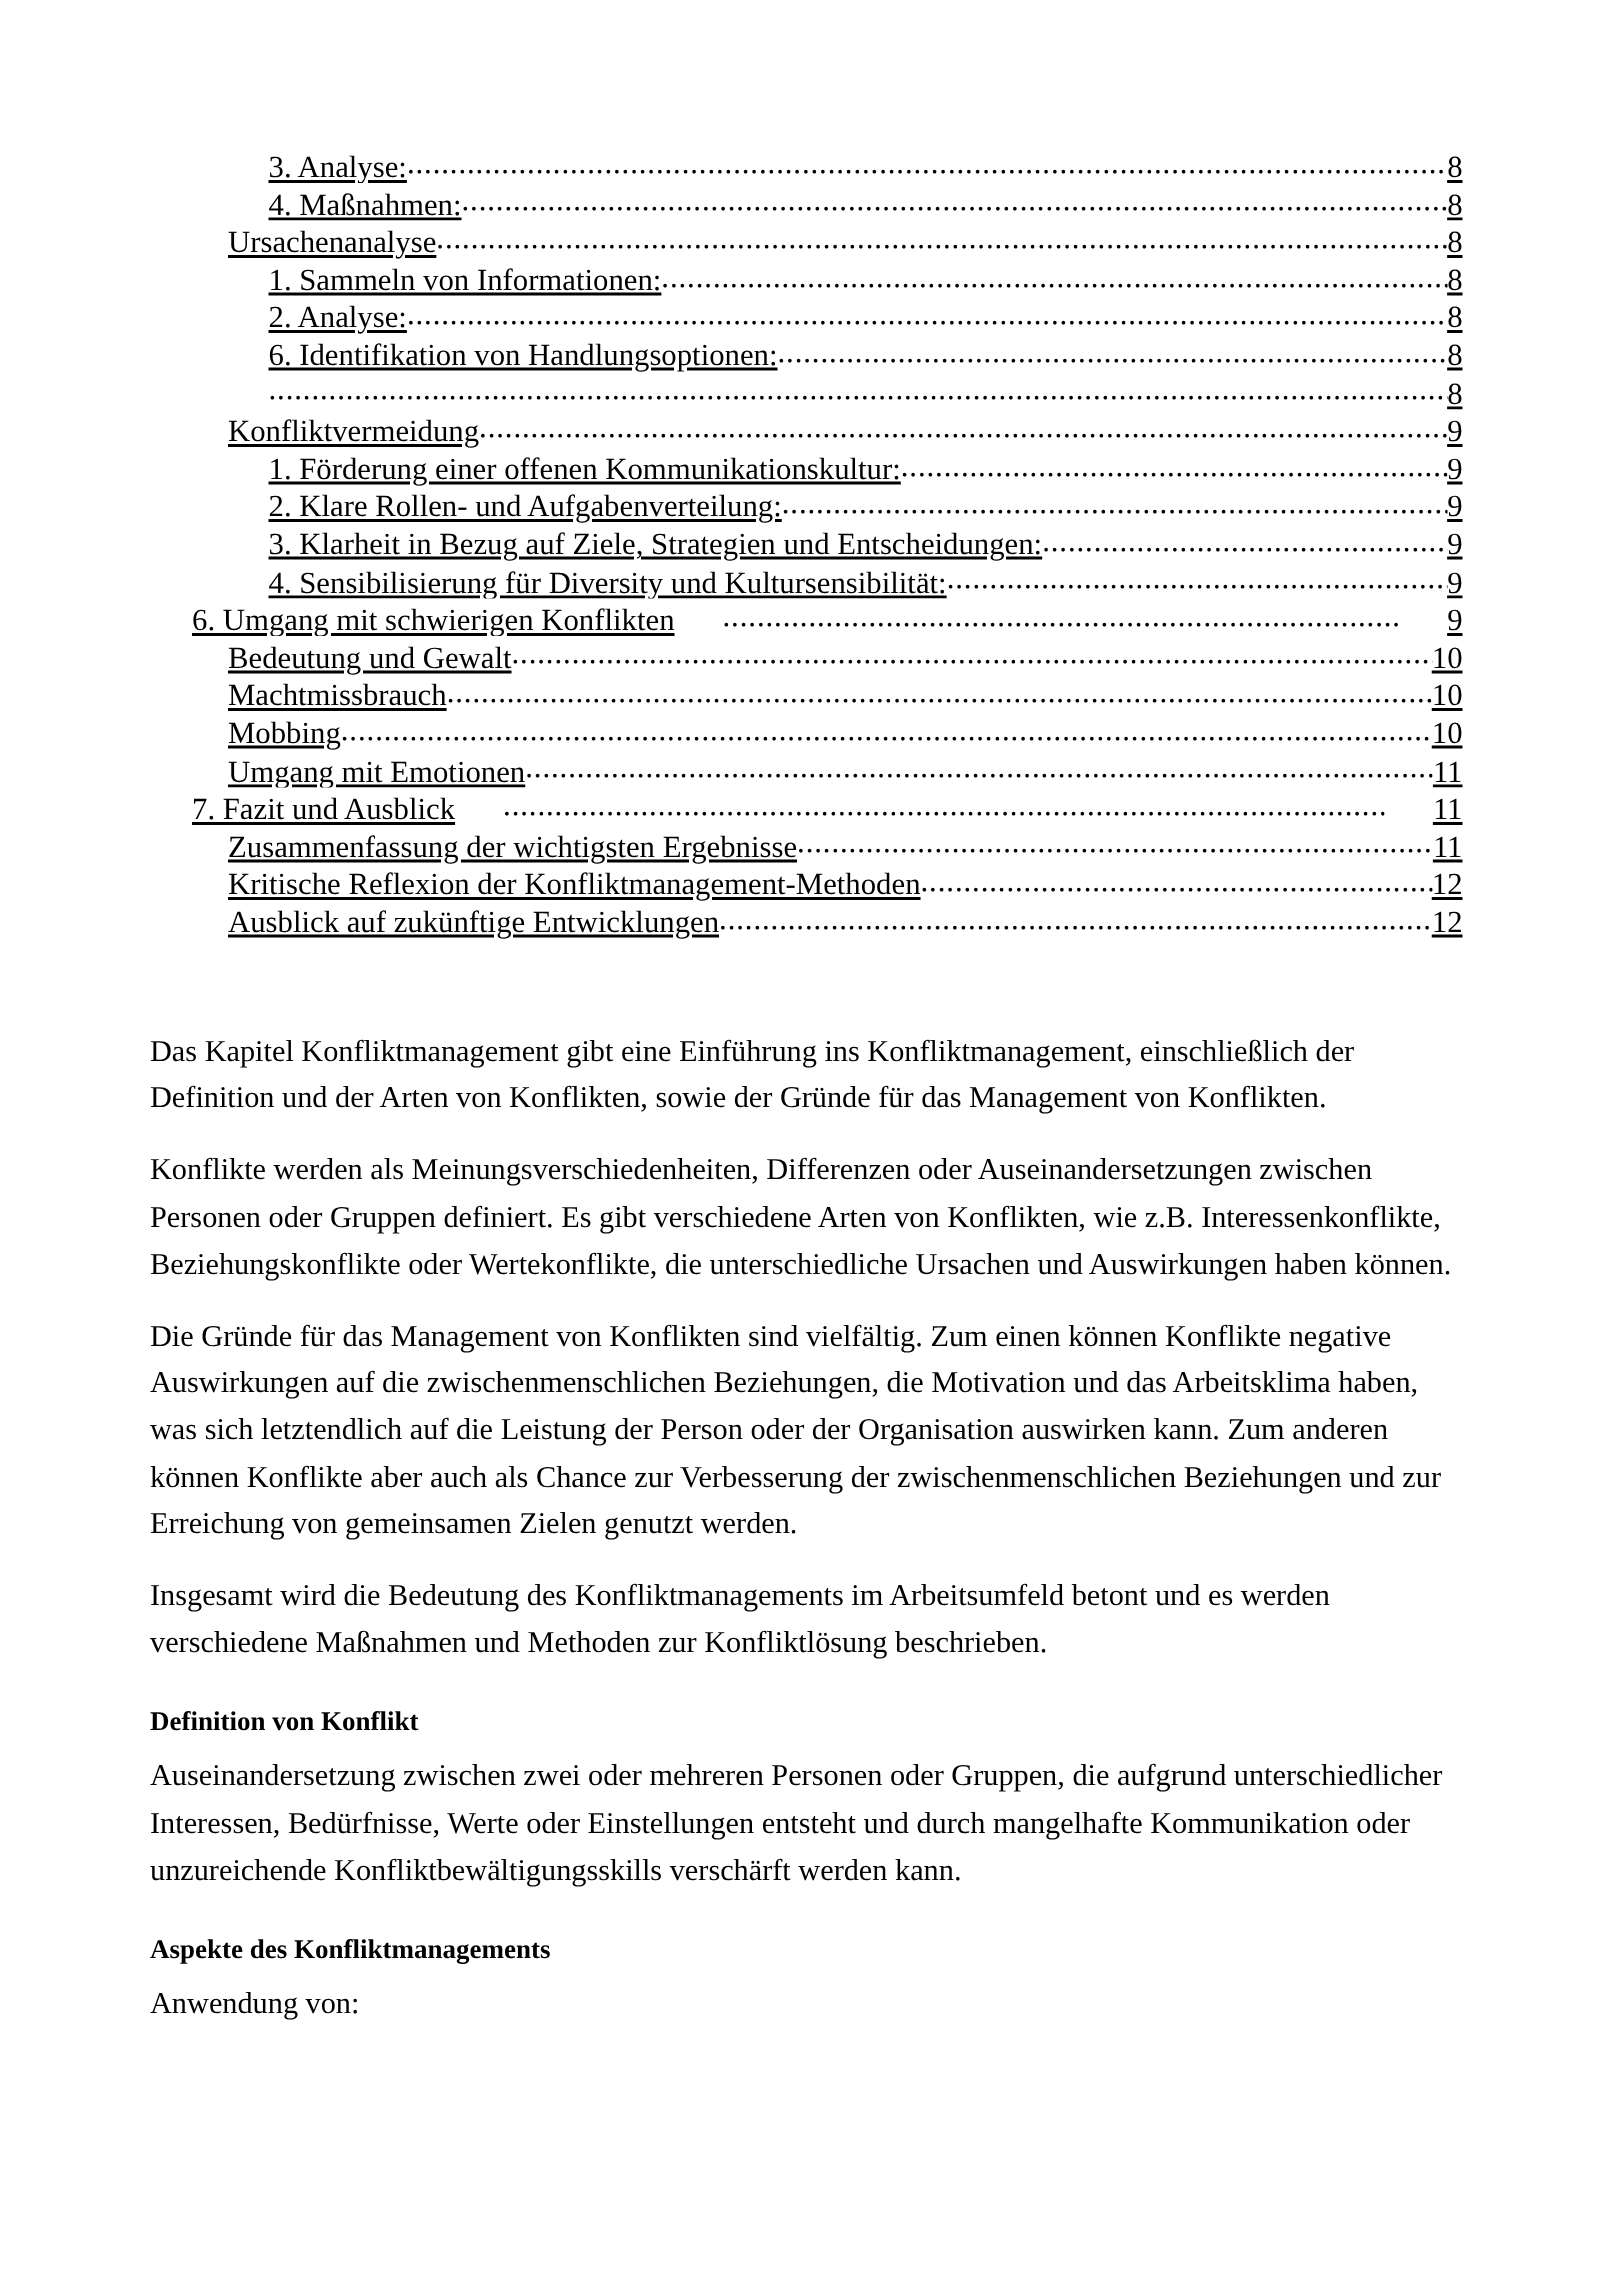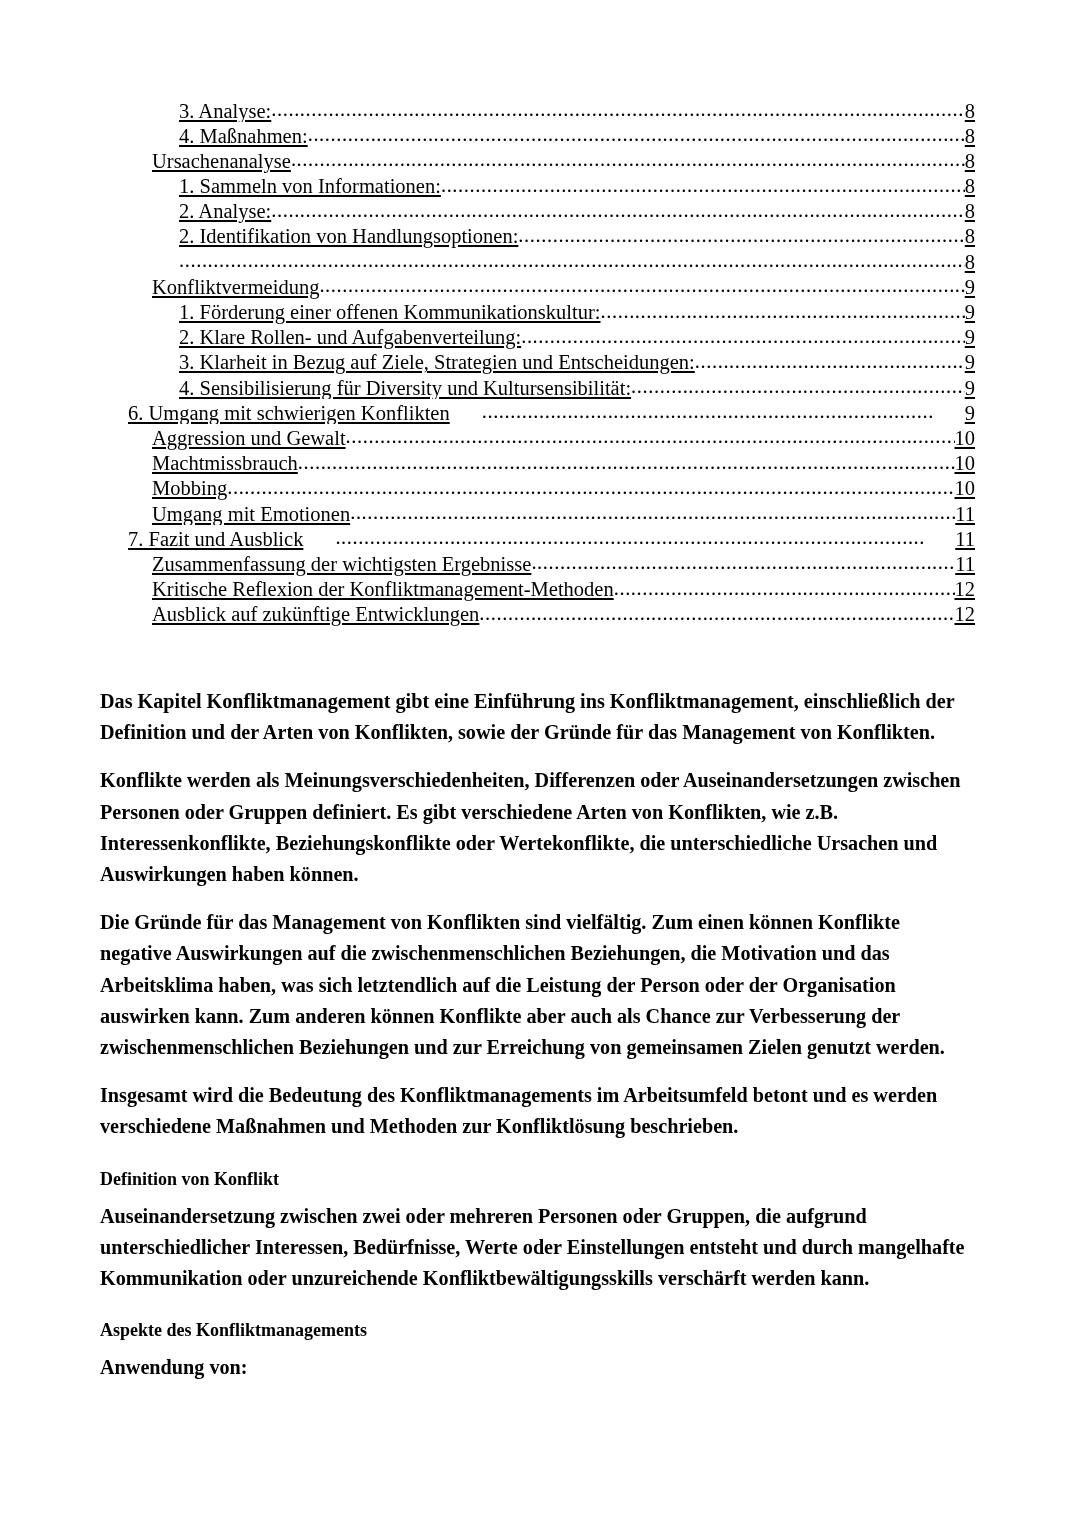--- a/index.html
+++ b/index.html
@@ -93,21 +93,20 @@
     font-weight: bold;
     line-height: 26px;
     margin: 23px 0 9px 0;
   }
 
   p.doc-p {
     font-size: 20.2px;
     line-height: 31.2px;
     margin: 0 0 17px 0;
     text-align: left;
-    font-weight: bold;
   }
   p.doc-p:last-child { margin-bottom: 0; }
 </style>
 </head>
 <body>
 
 <div class="page">
 
   <div class="toc" id="toc-root">
       <div class="toc-entry lvl3">
@@ -129,21 +128,21 @@
         <span class="toc-title">1. Sammeln von Informationen:</span>
         <span class="toc-leader"></span>
         <span class="toc-page">8</span>
       </div>
       <div class="toc-entry lvl3">
         <span class="toc-title">2. Analyse:</span>
         <span class="toc-leader"></span>
         <span class="toc-page">8</span>
       </div>
       <div class="toc-entry lvl3">
-        <span class="toc-title">2. Identifikation von Handlungsoptionen:</span>
+        <span class="toc-title">6. Identifikation von Handlungsoptionen:</span>
         <span class="toc-leader"></span>
         <span class="toc-page">8</span>
       </div>
       <div class="toc-entry lvl3">
         <span class="toc-leader"></span>
         <span class="toc-page">8</span>
       </div>
       <div class="toc-entry lvl2">
         <span class="toc-title">Konfliktvermeidung</span>
         <span class="toc-leader"></span>
@@ -168,21 +167,21 @@
         <span class="toc-title">4. Sensibilisierung für Diversity und Kultursensibilität:</span>
         <span class="toc-leader"></span>
         <span class="toc-page">9</span>
       </div>
       <div class="toc-entry lvl1">
         <span class="toc-title">6. Umgang mit schwierigen Konflikten</span>
         <span class="toc-leader"></span>
         <span class="toc-page">9</span>
       </div>
       <div class="toc-entry lvl2">
-        <span class="toc-title">Aggression und Gewalt</span>
+        <span class="toc-title">Bedeutung und Gewalt</span>
         <span class="toc-leader"></span>
         <span class="toc-page">10</span>
       </div>
       <div class="toc-entry lvl2">
         <span class="toc-title">Machtmissbrauch</span>
         <span class="toc-leader"></span>
         <span class="toc-page">10</span>
       </div>
       <div class="toc-entry lvl2">
         <span class="toc-title">Mobbing</span>

